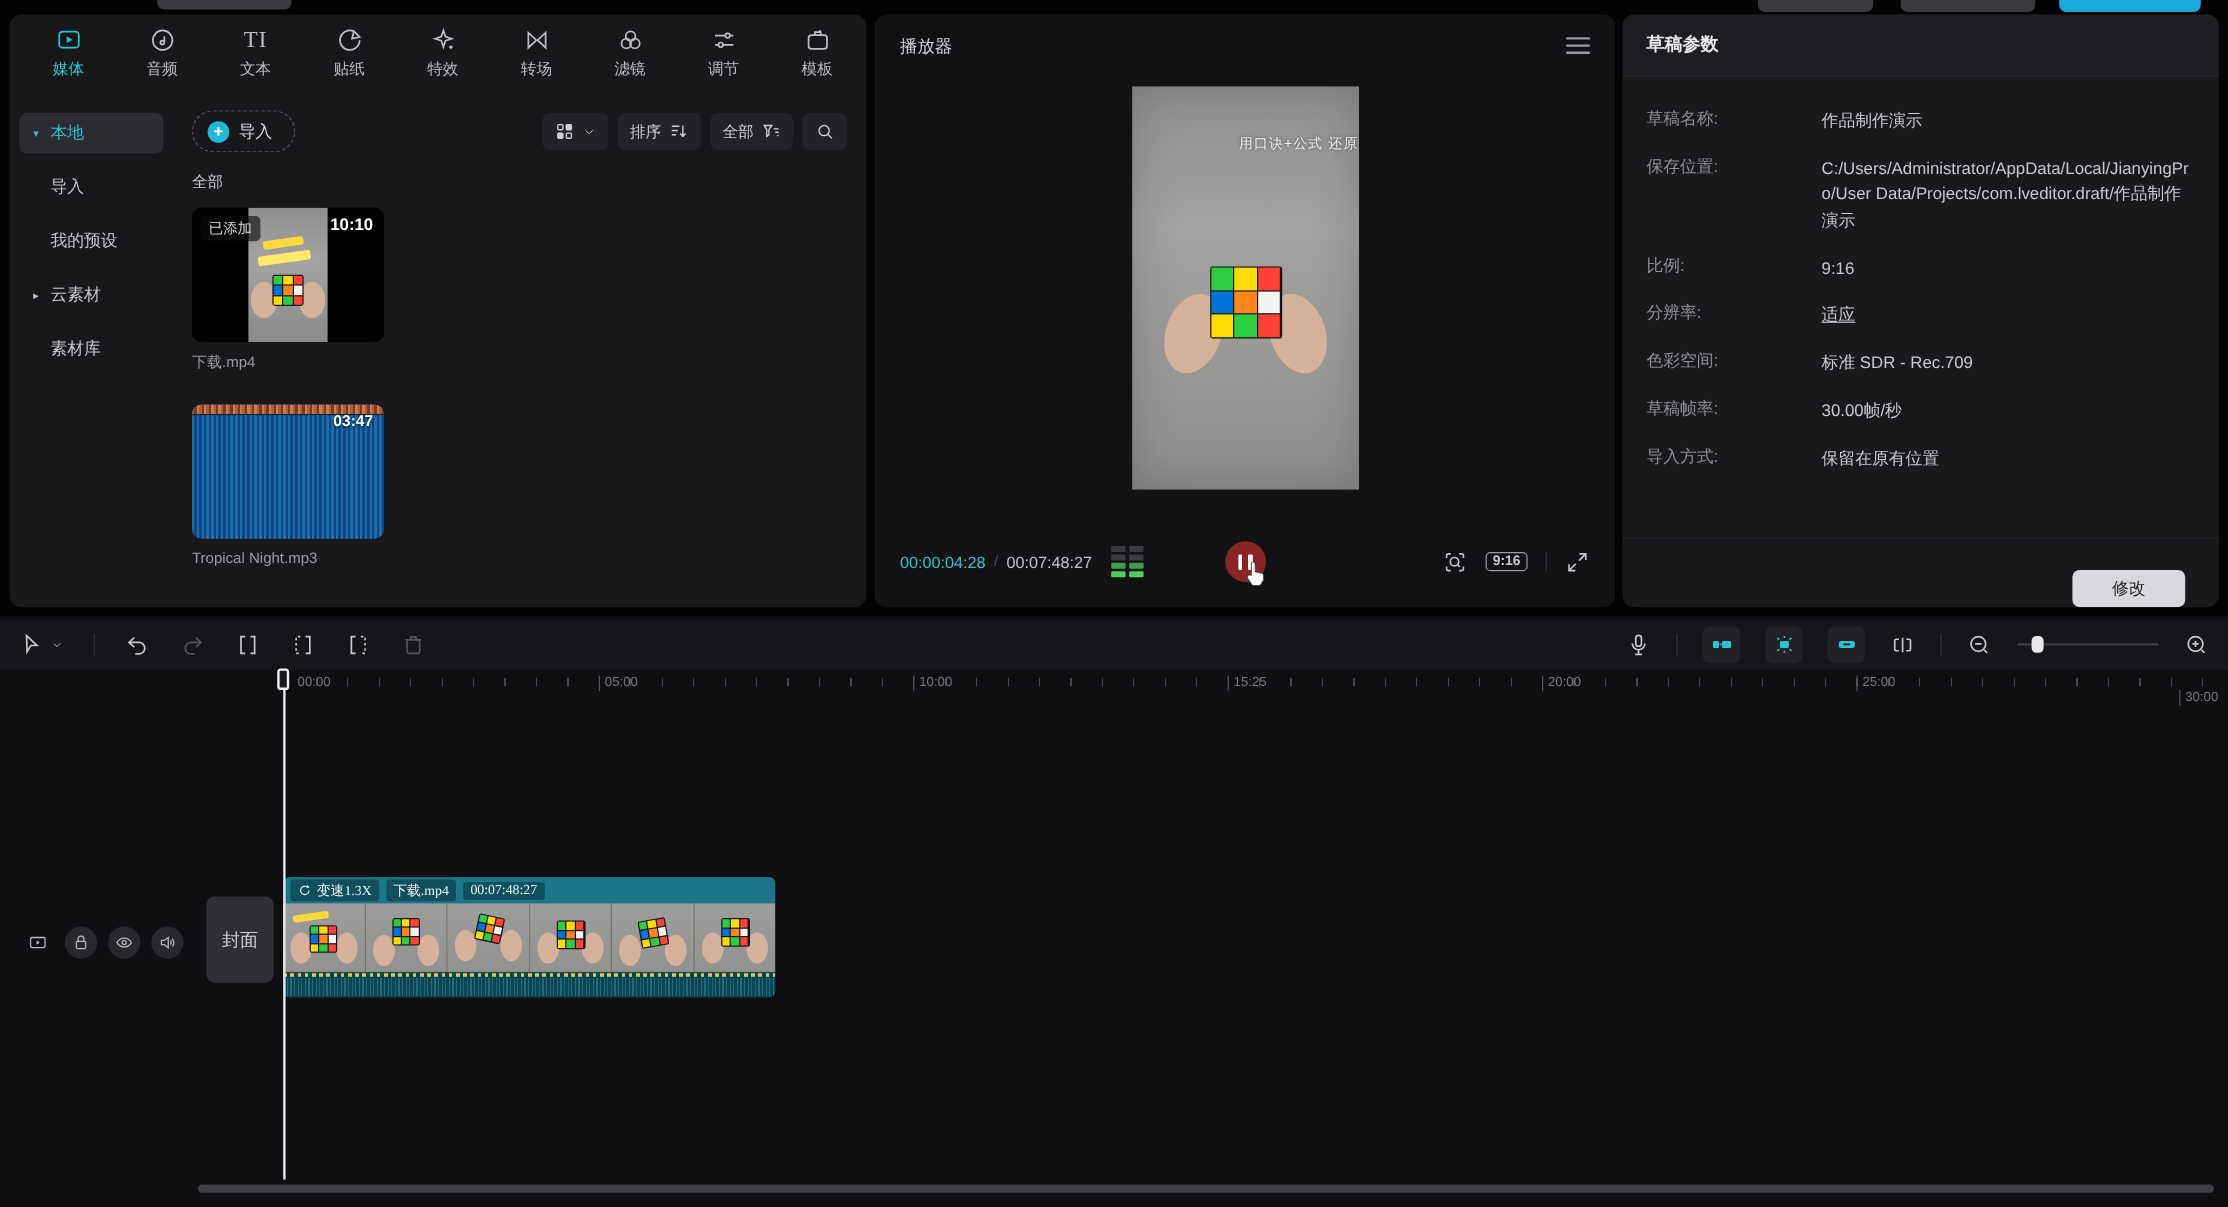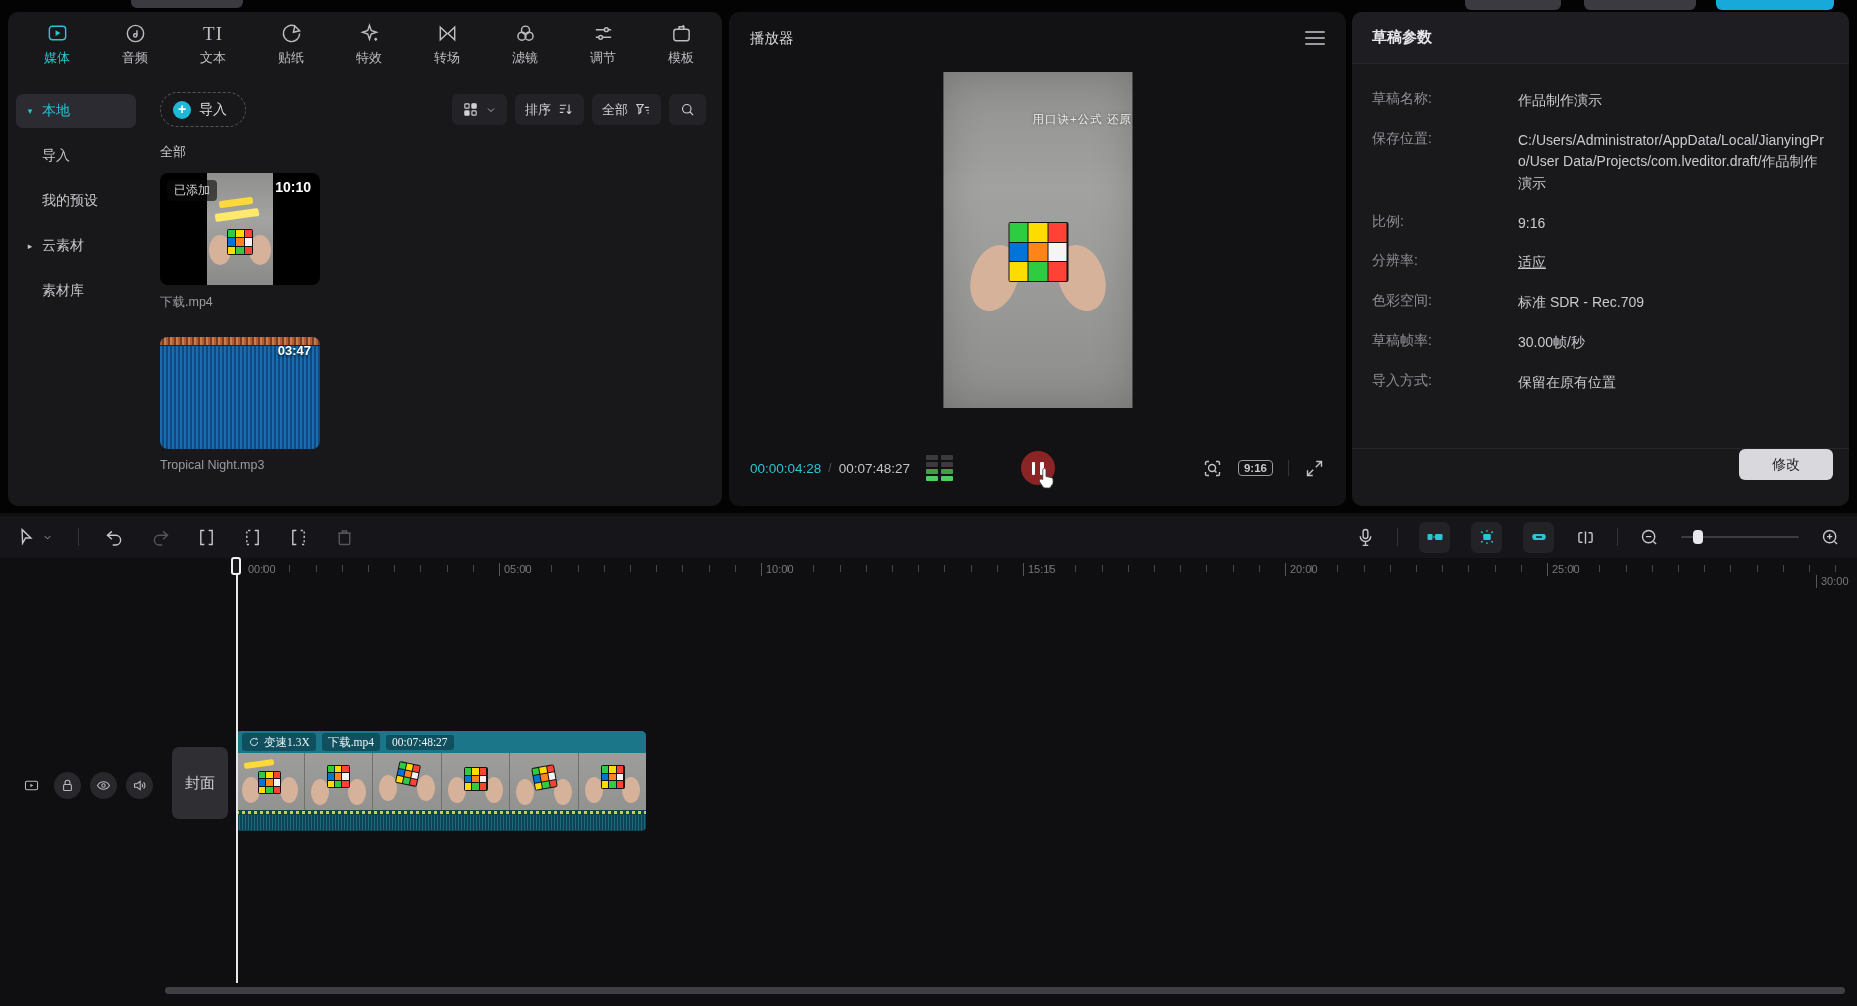--- a/index.html
+++ b/index.html
@@ -78,21 +78,21 @@
   .pright .vdiv { width:1px; height:16px; background:#33333a; }
 
   
   #params-panel { left:1352px; top:12px; width:497px; height:494px; background:#19191c; }
   .params-head { height:52px; display:flex; align-items:center; padding:0 20px; font-size:15px; font-weight:bold; color:#e8e8ec; background:#1e1e22; border-bottom:1px solid #27272b; }
   .prows { padding:26px 20px 0 20px; display:flex; flex-direction:column; gap:18px; font-size:14px; }
   .prow { display:flex; align-items:flex-start; }
   .plabel { width:146px; flex-shrink:0; color:#8f8f96; }
   .pvalue { color:#c9c9ce; line-height:1.55; word-break:break-all; max-width:336px; }
   .pvalue.link { text-decoration:underline; }
-  .pfooter { position:absolute; left:0; right:0; bottom:0; height:58px; border-top:1px solid #27272b; display:flex; align-items:flex-start; justify-content:flex-end; padding:0 16px; }
+  .pfooter { position:absolute; left:0; right:0; bottom:0; height:58px; border-top:1px solid #27272b; display:flex; align-items:flex-end; justify-content:flex-end; padding:0 28px; }
   .modify-btn { background:#d9d9dd; color:#1f1f24; border-radius:6px; width:94px; height:31px; display:flex; align-items:center; justify-content:center; font-size:14px; }
 
   
   #timeline-panel { left:0; top:513px; width:1857px; height:493px; background:#0f0f12; border-radius:0; }
   .tl-toolbar { position:absolute; top:3px; left:0; right:0; height:42px; background:#15151a; display:flex; align-items:center; padding:0 16px; }
   .tl-left { display:flex; align-items:center; gap:25px; }
   .tl-left svg, .tl-right svg { width:21px; height:21px; stroke:#c7c7cc; fill:none; stroke-width:1.6; }
   .dim svg, svg.dim { stroke:#55555b !important; }
   .vdiv { width:1px; height:18px; background:#34343a; }
   .tl-right { margin-left:auto; display:flex; align-items:center; gap:21px; }
@@ -489,21 +489,21 @@
             <path d="M8 11h6M11 8v6M16.5 16.5l3 3"></path>
           </svg>
       </div>
     </div>
 
     <div class="ruler">
       <div class="ruler-ticks"></div>
       <span class="rlabel" style="left:244px;border:none;">00:00</span>
       <span class="rlabel" style="left:499px;">05:00</span>
       <span class="rlabel" style="left:761px;">10:00</span>
-      <span class="rlabel" style="left:1023px;">15:15</span>
+      <span class="rlabel" style="left:1023px;">15:25</span>
       <span class="rlabel" style="left:1285px;">20:00</span>
       <span class="rlabel" style="left:1547px;">25:00</span>
       <span class="rlabel" style="left:1816px;margin-top:12px;">30:00</span>
     </div>
 
     <div class="track-controls">
       <span class="ttype">
         <svg viewBox="0 0 24 24">
             <rect x="3.5" y="6" width="17" height="12" rx="2"></rect>
             <path d="M10.5 9.5l4 2.5-4 2.5z" fill="#b9b9bf" stroke="none"></path>

